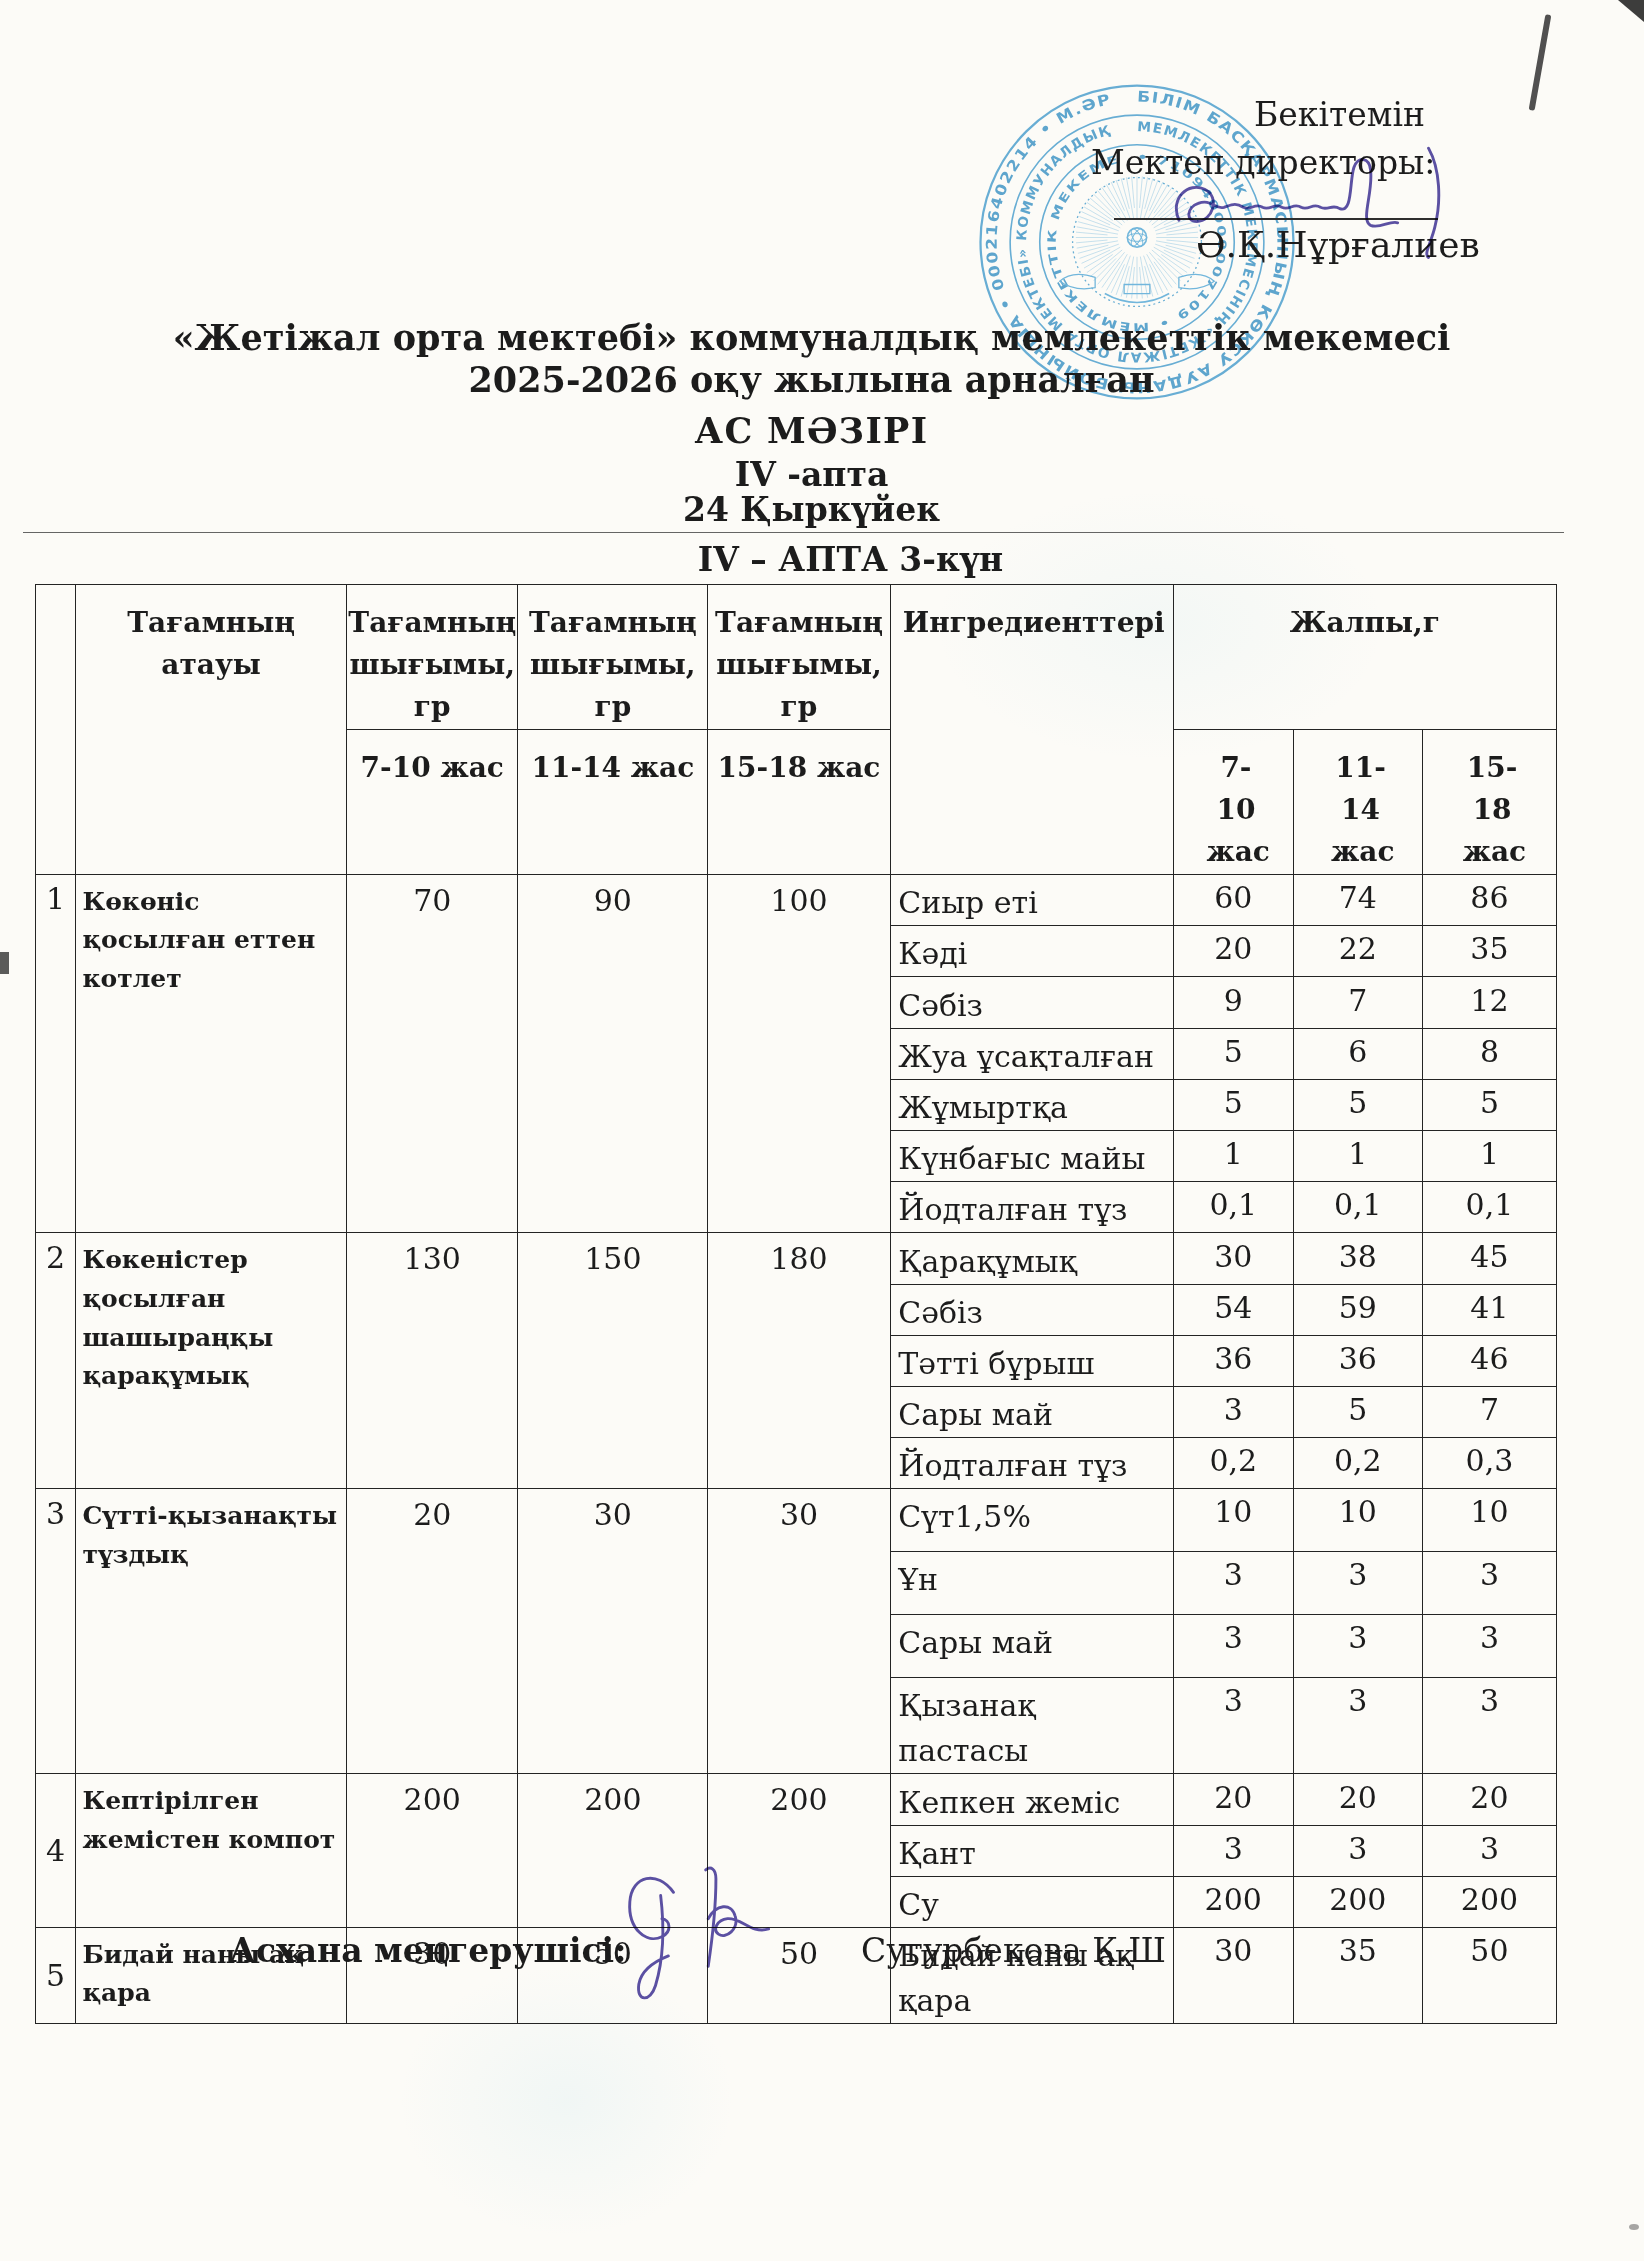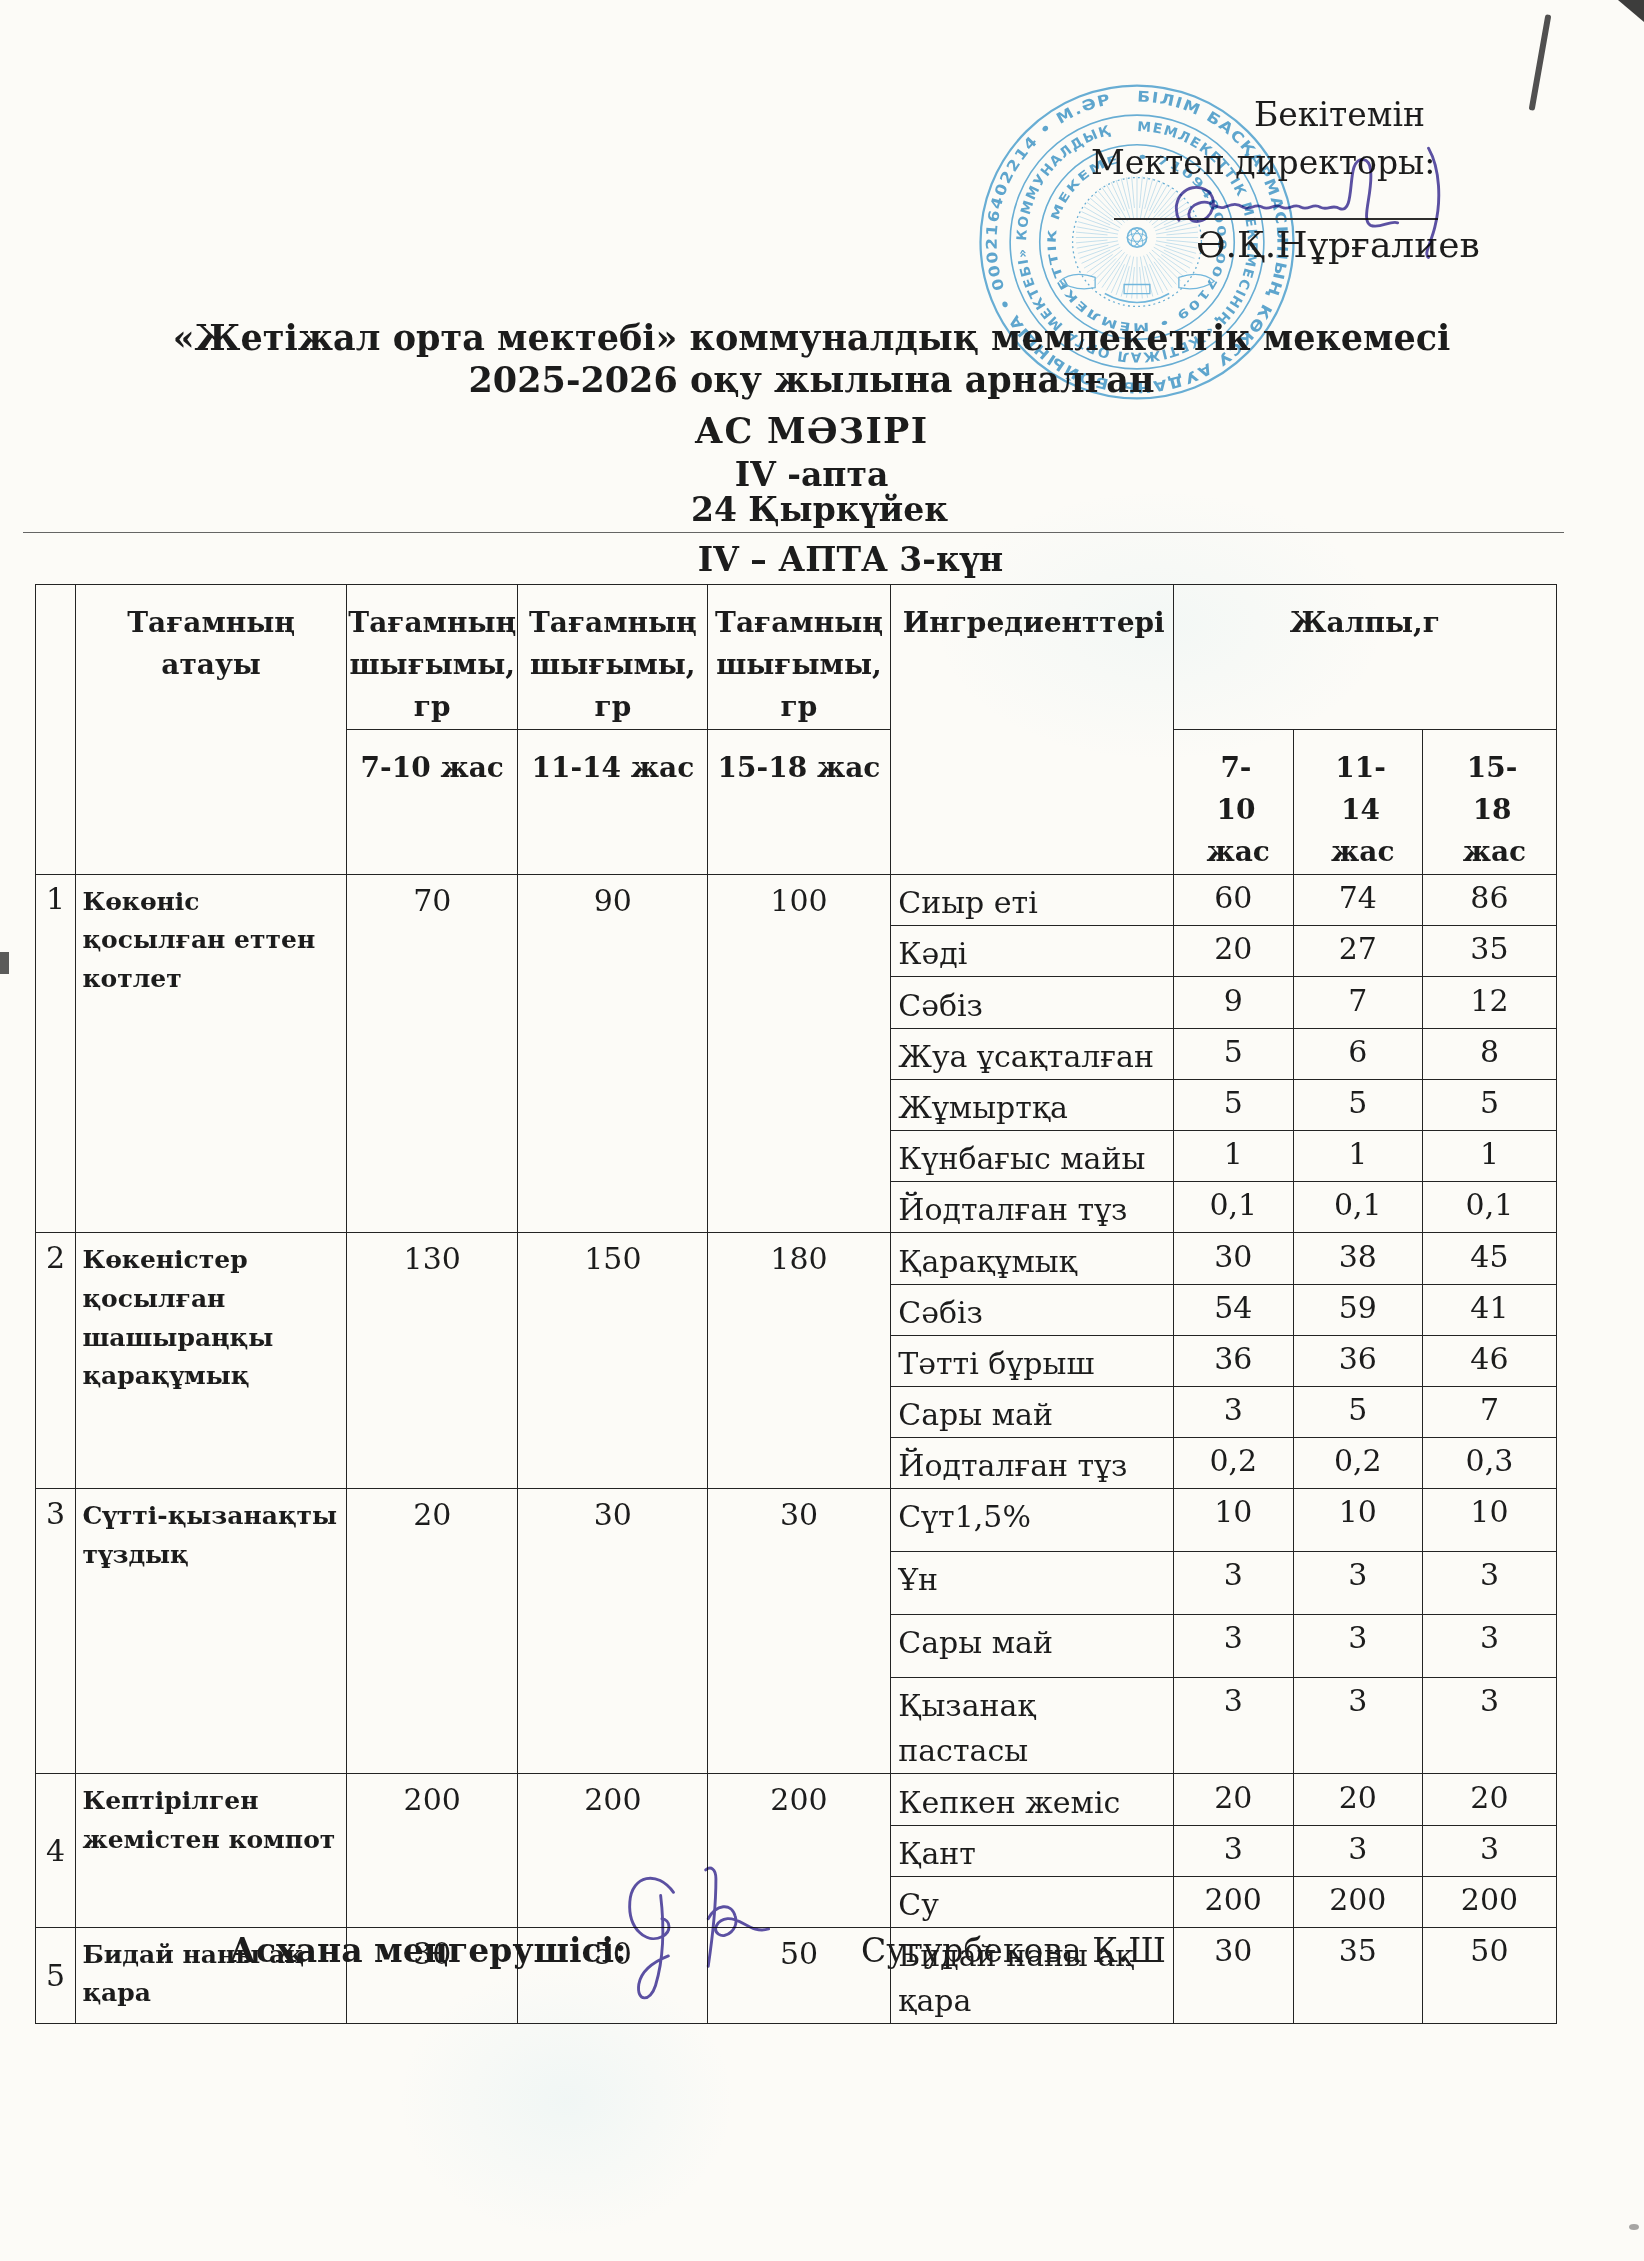--- a/index.html
+++ b/index.html
@@ -36,21 +36,21 @@
   .sig-svg{position:absolute;mix-blend-mode:multiply;}
   .sig-director{left:1153px;top:143px;width:322px;height:119px;}
   .sig-manager{left:596px;top:1857px;width:200px;height:151px;}
 
   
   .titles{position:absolute;left:0;top:0;width:1623px;text-align:center;font-weight:bold;}
   .t1{position:absolute;left:0;top:317px;width:100%;font-size:35px;}
   .t2{position:absolute;left:0;top:359px;width:100%;font-size:35px;}
   .t3{position:absolute;left:0;top:410px;width:100%;font-size:35px;letter-spacing:1.3px;}
   .t4{position:absolute;left:0;top:455px;width:100%;font-size:33px;}
-  .t5{position:absolute;left:0;top:490px;width:100%;font-size:33px;margin-left:8px;}
+  .t5{position:absolute;left:0;top:490px;width:100%;font-size:33px;}
 
   .page-rule{position:absolute;left:23px;top:532px;width:1541px;border-top:1.9px solid #4a4a4a;opacity:.85;}
   .section-title{position:absolute;left:0;top:540px;width:1701px;text-align:center;font-size:33px;font-weight:bold;}
 
   
   .menu-table{
     position:absolute;left:35px;top:584px;
     border-collapse:collapse;table-layout:fixed;
     width:1522px;
     border:1.9px solid #1a1a1a;
@@ -258,21 +258,21 @@
           <td class="cell-out" rowspan="7">90</td>
           <td class="cell-out" rowspan="7">100</td>
           <td class="cell-ing">Сиыр еті</td>
           <td class="cell-val">60</td>
           <td class="cell-val">74</td>
           <td class="cell-val">86</td>
         </tr>
         <tr style="height: 46px;">
           <td class="cell-ing">Кәді</td>
           <td class="cell-val">20</td>
-          <td class="cell-val">27</td>
+          <td class="cell-val">22</td>
           <td class="cell-val">35</td>
         </tr>
         <tr style="height: 46px;">
           <td class="cell-ing">Сәбіз</td>
           <td class="cell-val">9</td>
           <td class="cell-val">7</td>
           <td class="cell-val">12</td>
         </tr>
         <tr style="height: 46px;">
           <td class="cell-ing">Жуа ұсақталған</td>

